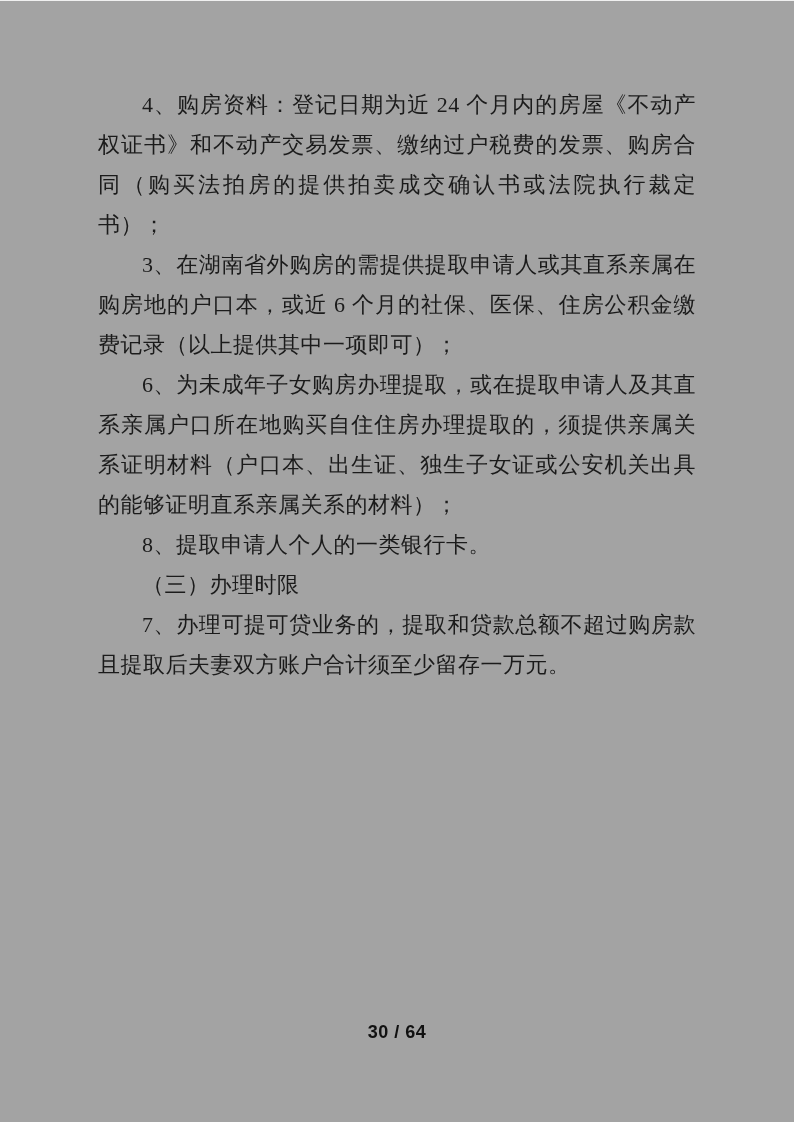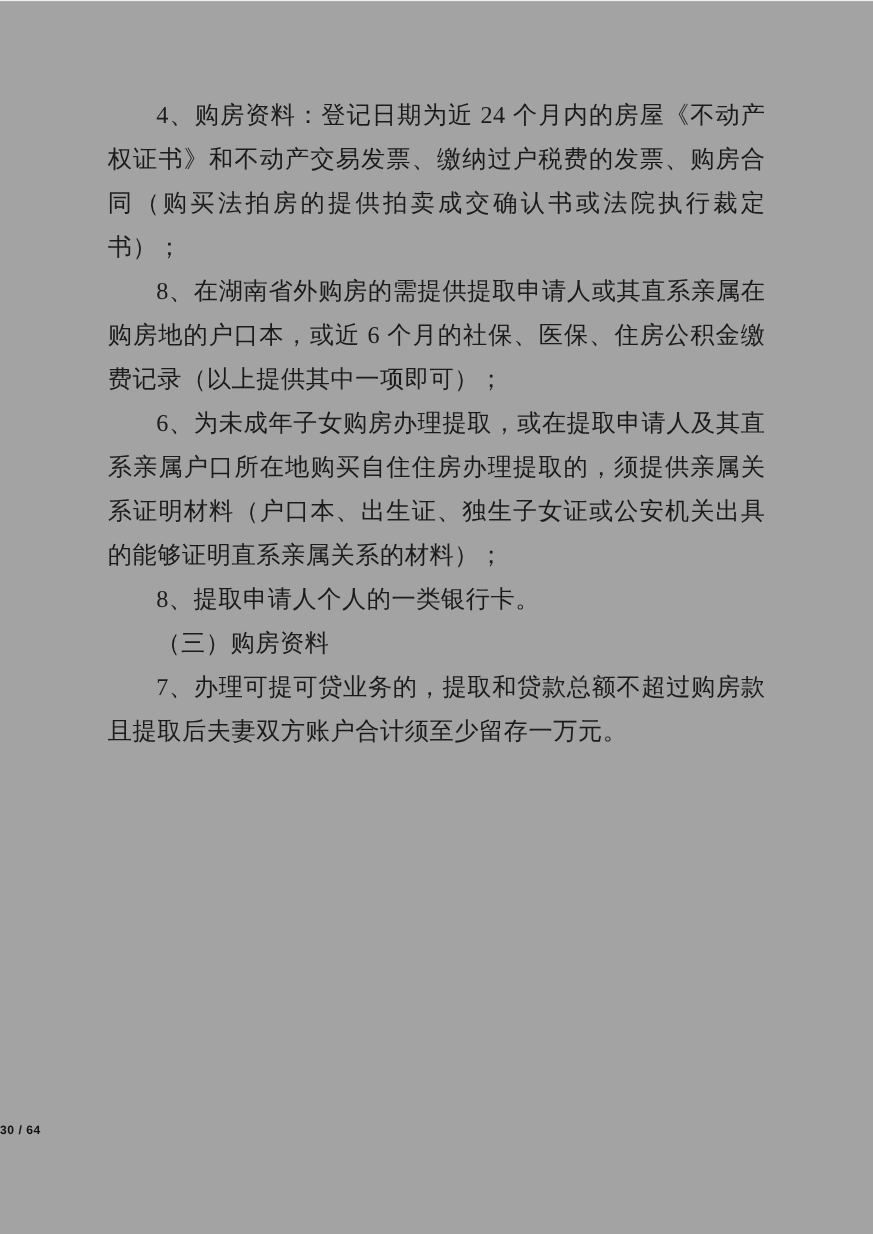--- a/index.html
+++ b/index.html
@@ -32,33 +32,34 @@
   .para {
     margin: 0;
     padding: 0;
     text-indent: 2em;
   }
   .footer {
     position: absolute;
     left: 0;
     right: 0;
     top: 1021px;
+    text-align: center;
     font-family: "Liberation Sans", "DejaVu Sans", sans-serif;
-    font-size: 11px;
+    font-size: 18px;
     font-weight: bold;
     color: #111111;
     letter-spacing: 0.5px;
   }
 </style>
 </head>
 <body>
 
 <div class="page">
   <div class="content">
     <p class="para">4、购房资料：登记日期为近 24 个月内的房屋《不动产权证书》和不动产交易发票、缴纳过户税费的发票、购房合同（购买法拍房的提供拍卖成交确认书或法院执行裁定书）；</p>
-    <p class="para">8、在湖南省外购房的需提供提取申请人或其直系亲属在购房地的户口本，或近 6 个月的社保、医保、住房公积金缴费记录（以上提供其中一项即可）；</p>
+    <p class="para">3、在湖南省外购房的需提供提取申请人或其直系亲属在购房地的户口本，或近 6 个月的社保、医保、住房公积金缴费记录（以上提供其中一项即可）；</p>
     <p class="para">6、为未成年子女购房办理提取，或在提取申请人及其直系亲属户口所在地购买自住住房办理提取的，须提供亲属关系证明材料（户口本、出生证、独生子女证或公安机关出具的能够证明直系亲属关系的材料）；</p>
     <p class="para">8、提取申请人个人的一类银行卡。</p>
-    <p class="para">（三）购房资料</p>
+    <p class="para">（三）办理时限</p>
     <p class="para">7、办理可提可贷业务的，提取和贷款总额不超过购房款且提取后夫妻双方账户合计须至少留存一万元。</p>
   </div>
   <div class="footer">30 / 64</div>
 </div>
 
 </body></html>

